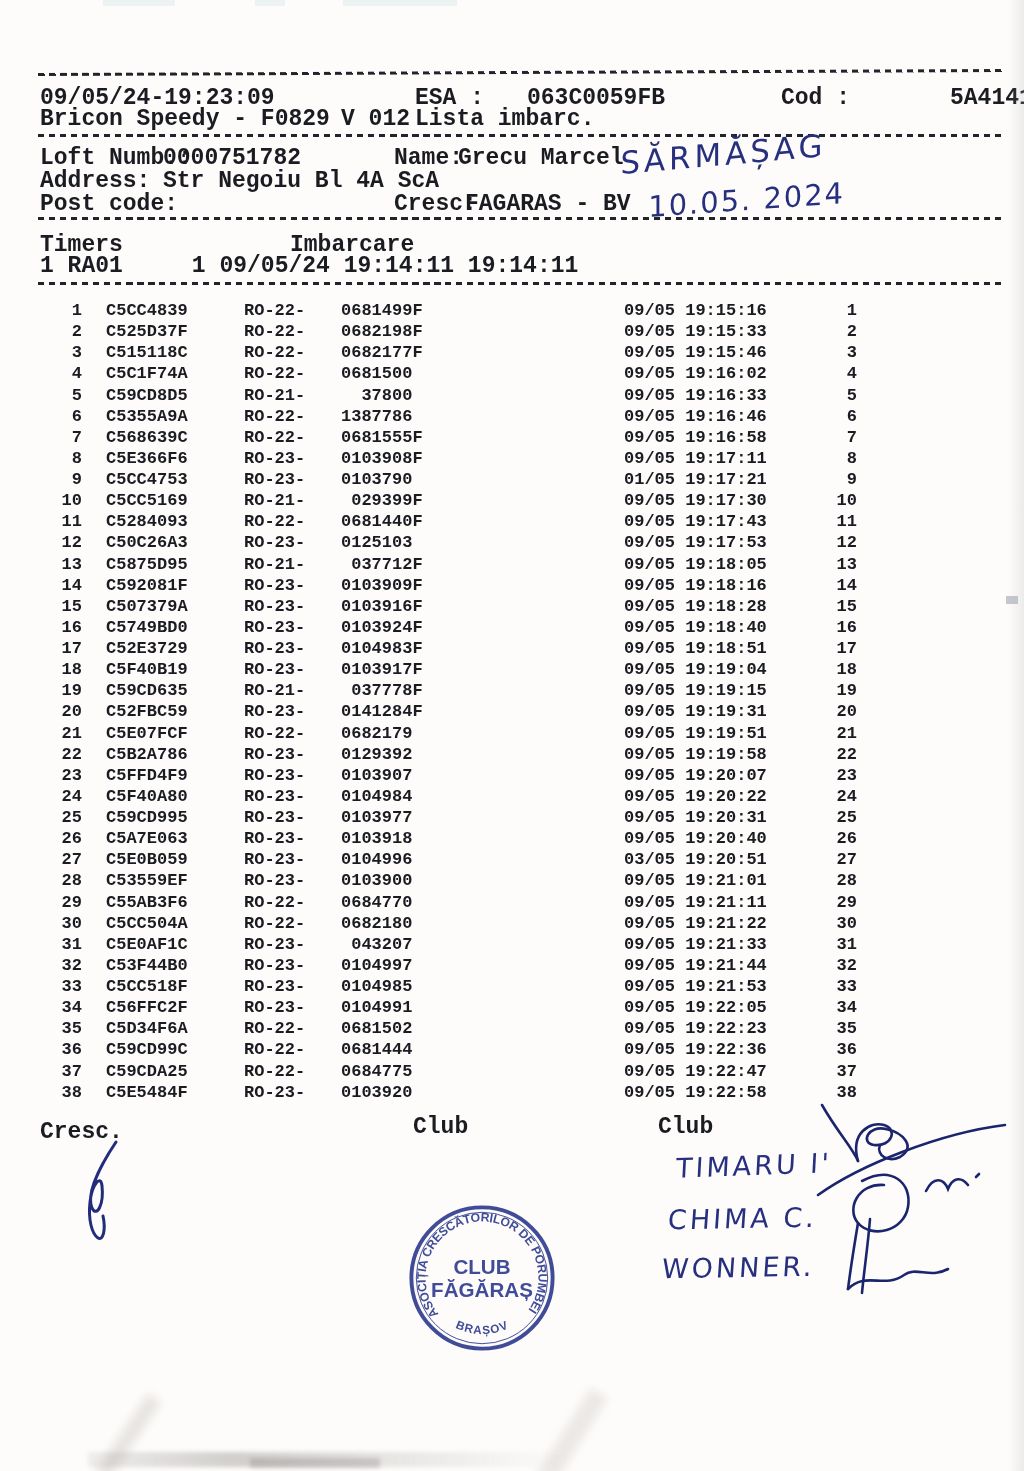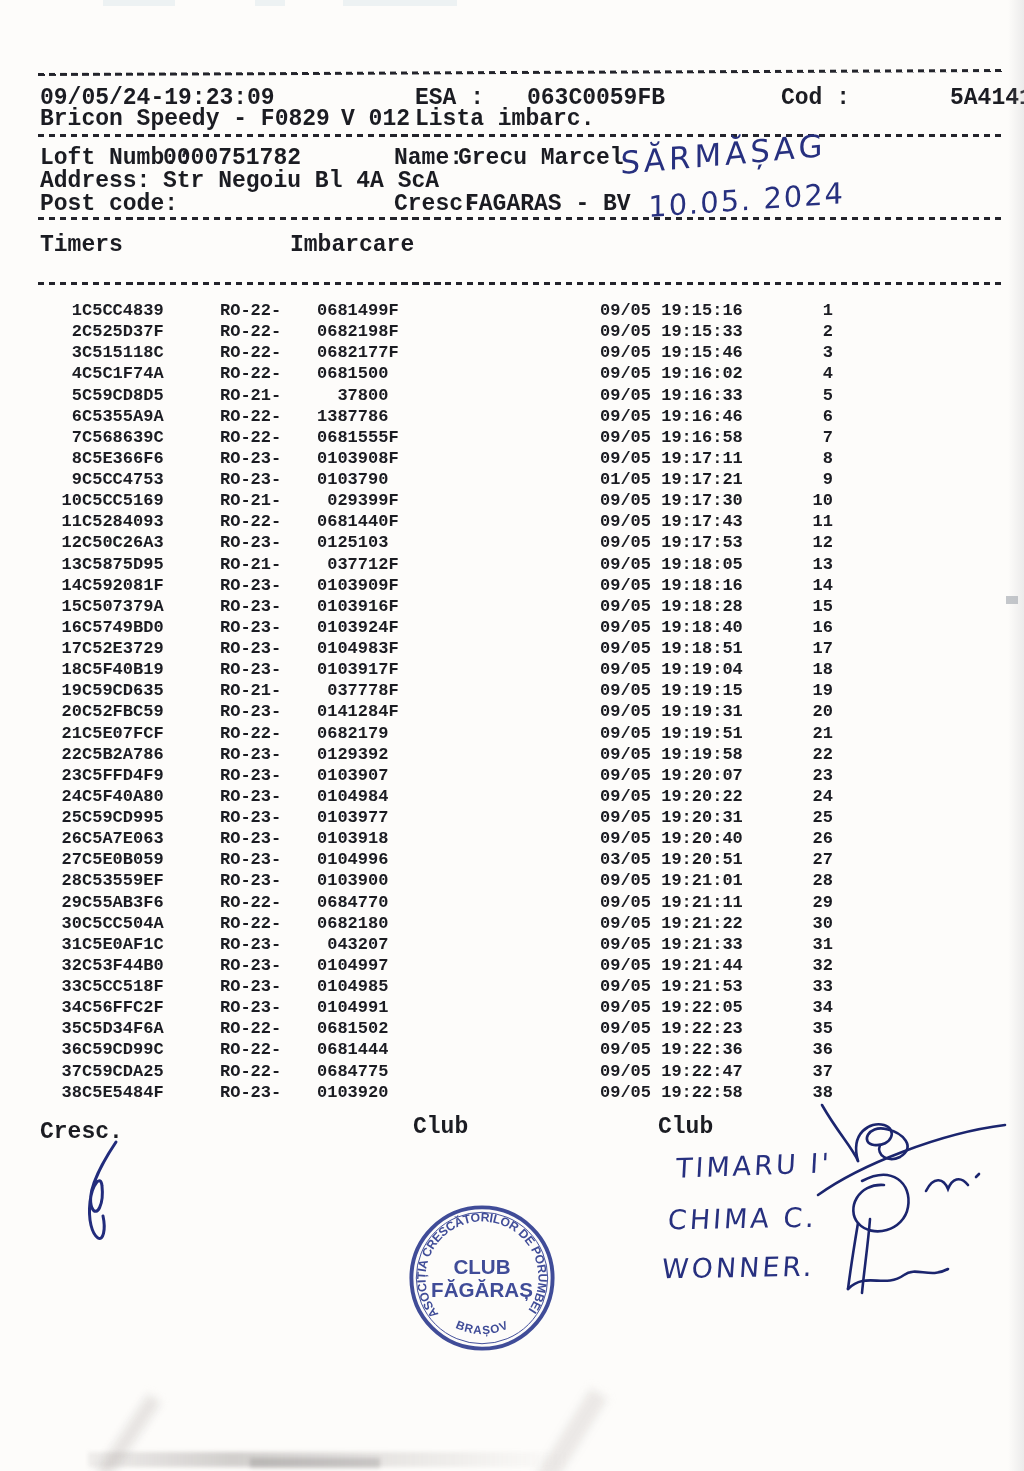--- a/index.html
+++ b/index.html
@@ -17,21 +17,21 @@
   .abs { position:absolute; }
   .dash {
     position:absolute; left:38px; width:964px; height:3px;
     background:repeating-linear-gradient(90deg, #23242b 0 6.5px, transparent 6.5px 11px);
   }
   
   .tablewrap { position:absolute; left:60px; top:300px; }
   .trow { display:flex; height:21.14px; }
   .trow span { white-space:pre; font:bold 17px/21.14px "Liberation Mono", monospace; color:#1b1c22; }
   .r-no     { width:22px;  text-align:right; }
-  .r-ring   { width:138px; margin-left:0; }
+  .r-ring   { width:138px; margin-left:24px; }
   .r-series { width:97px; }
   .r-num    { width:283px; }
   .r-dt     { width:207px; }
   .r-no2    { width:26px; text-align:right; }
   
   .hw { position:absolute; font-family:"DejaVu Sans", sans-serif; color:#27307f; font-weight:500; white-space:pre; }
   .hw-loc  { left:620px; top:136px;  font-size:31px; letter-spacing:4px; transform:rotate(-5deg) skewX(-5deg); }
   .hw-date { left:648px; top:183px;  font-size:29px; letter-spacing:2px; transform:rotate(-4deg) skewX(-4deg); }
   .hw-n1   { left:676px; top:1150px; font-size:27px; letter-spacing:3px; transform:rotate(-2deg) skewX(-5deg); }
   .hw-n2   { left:668px; top:1203px; font-size:27px; letter-spacing:3px; transform:rotate(-1deg) skewX(-5deg); }
@@ -86,20 +86,21 @@
   <span class="abs mono" style="left:163px;top:171px">Str Negoiu Bl 4A ScA</span>
   <span class="abs mono" style="left:40px;top:194px">Post code:</span>
   <span class="abs mono" style="left:394px;top:194px">Cresc:</span>
   <span class="abs mono" style="left:465px;top:194px">FAGARAS - BV</span>
 
   <span class="hw hw-loc">SĂRMĂȘAG</span>
   <span class="hw hw-date">10.05. 2024</span>
 
   <span class="abs mono" style="left:40px;top:235px">Timers</span>
   <span class="abs mono" style="left:290px;top:235px">Imbarcare</span>
+  <span class="abs mono" style="left:40px;top:256px">1 RA01     1 09/05/24 19:14:11 19:14:11</span>
 
   <div class="tablewrap">
       <div class="trow">
         <span class="r-no">1</span>
         <span class="r-ring">C5CC4839</span>
         <span class="r-series">RO-22-</span>
         <span class="r-num">0681499F</span>
         <span class="r-dt">09/05 19:15:16</span>
         <span class="r-no2">1</span>
       </div>

